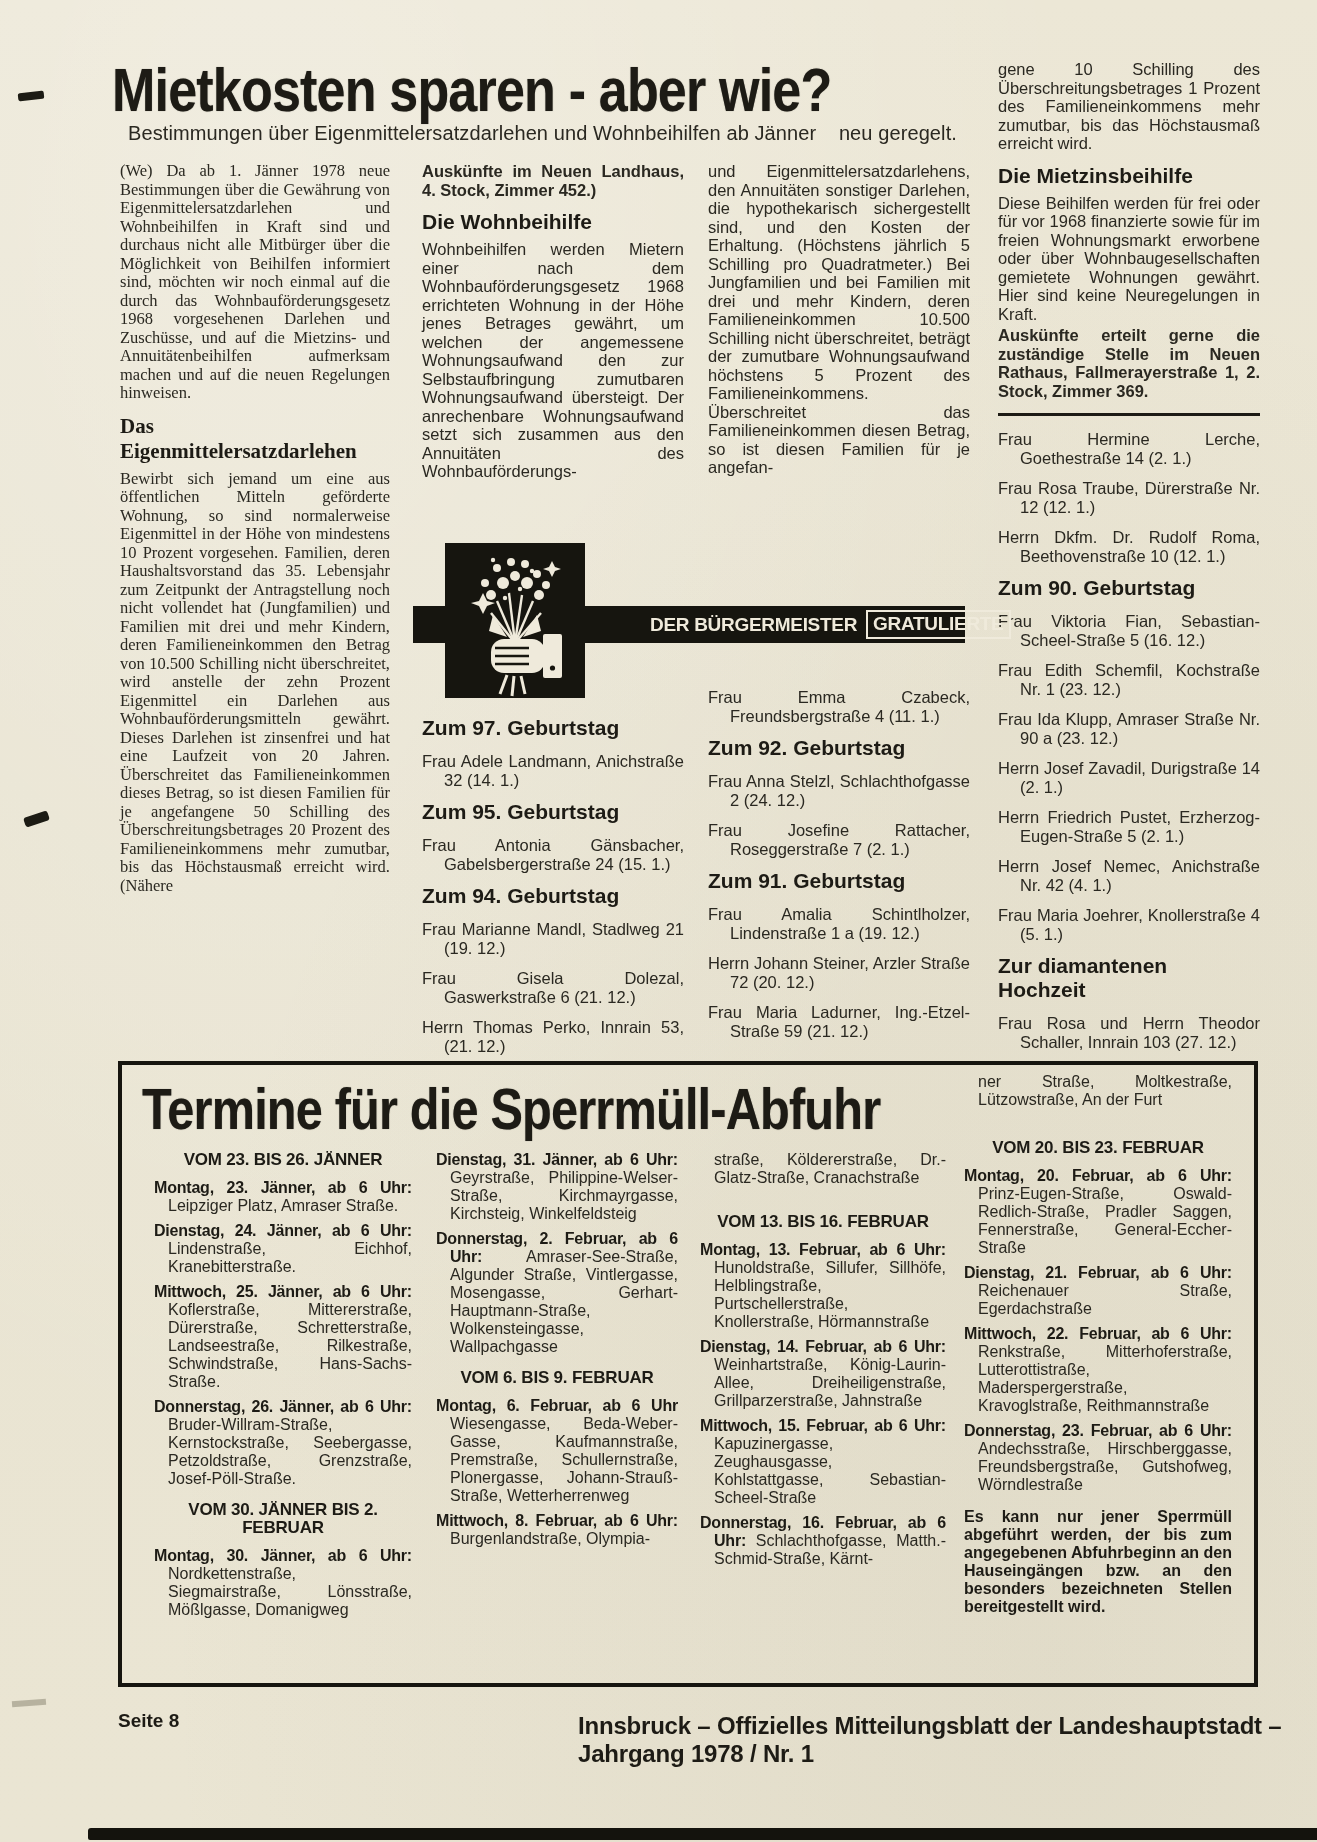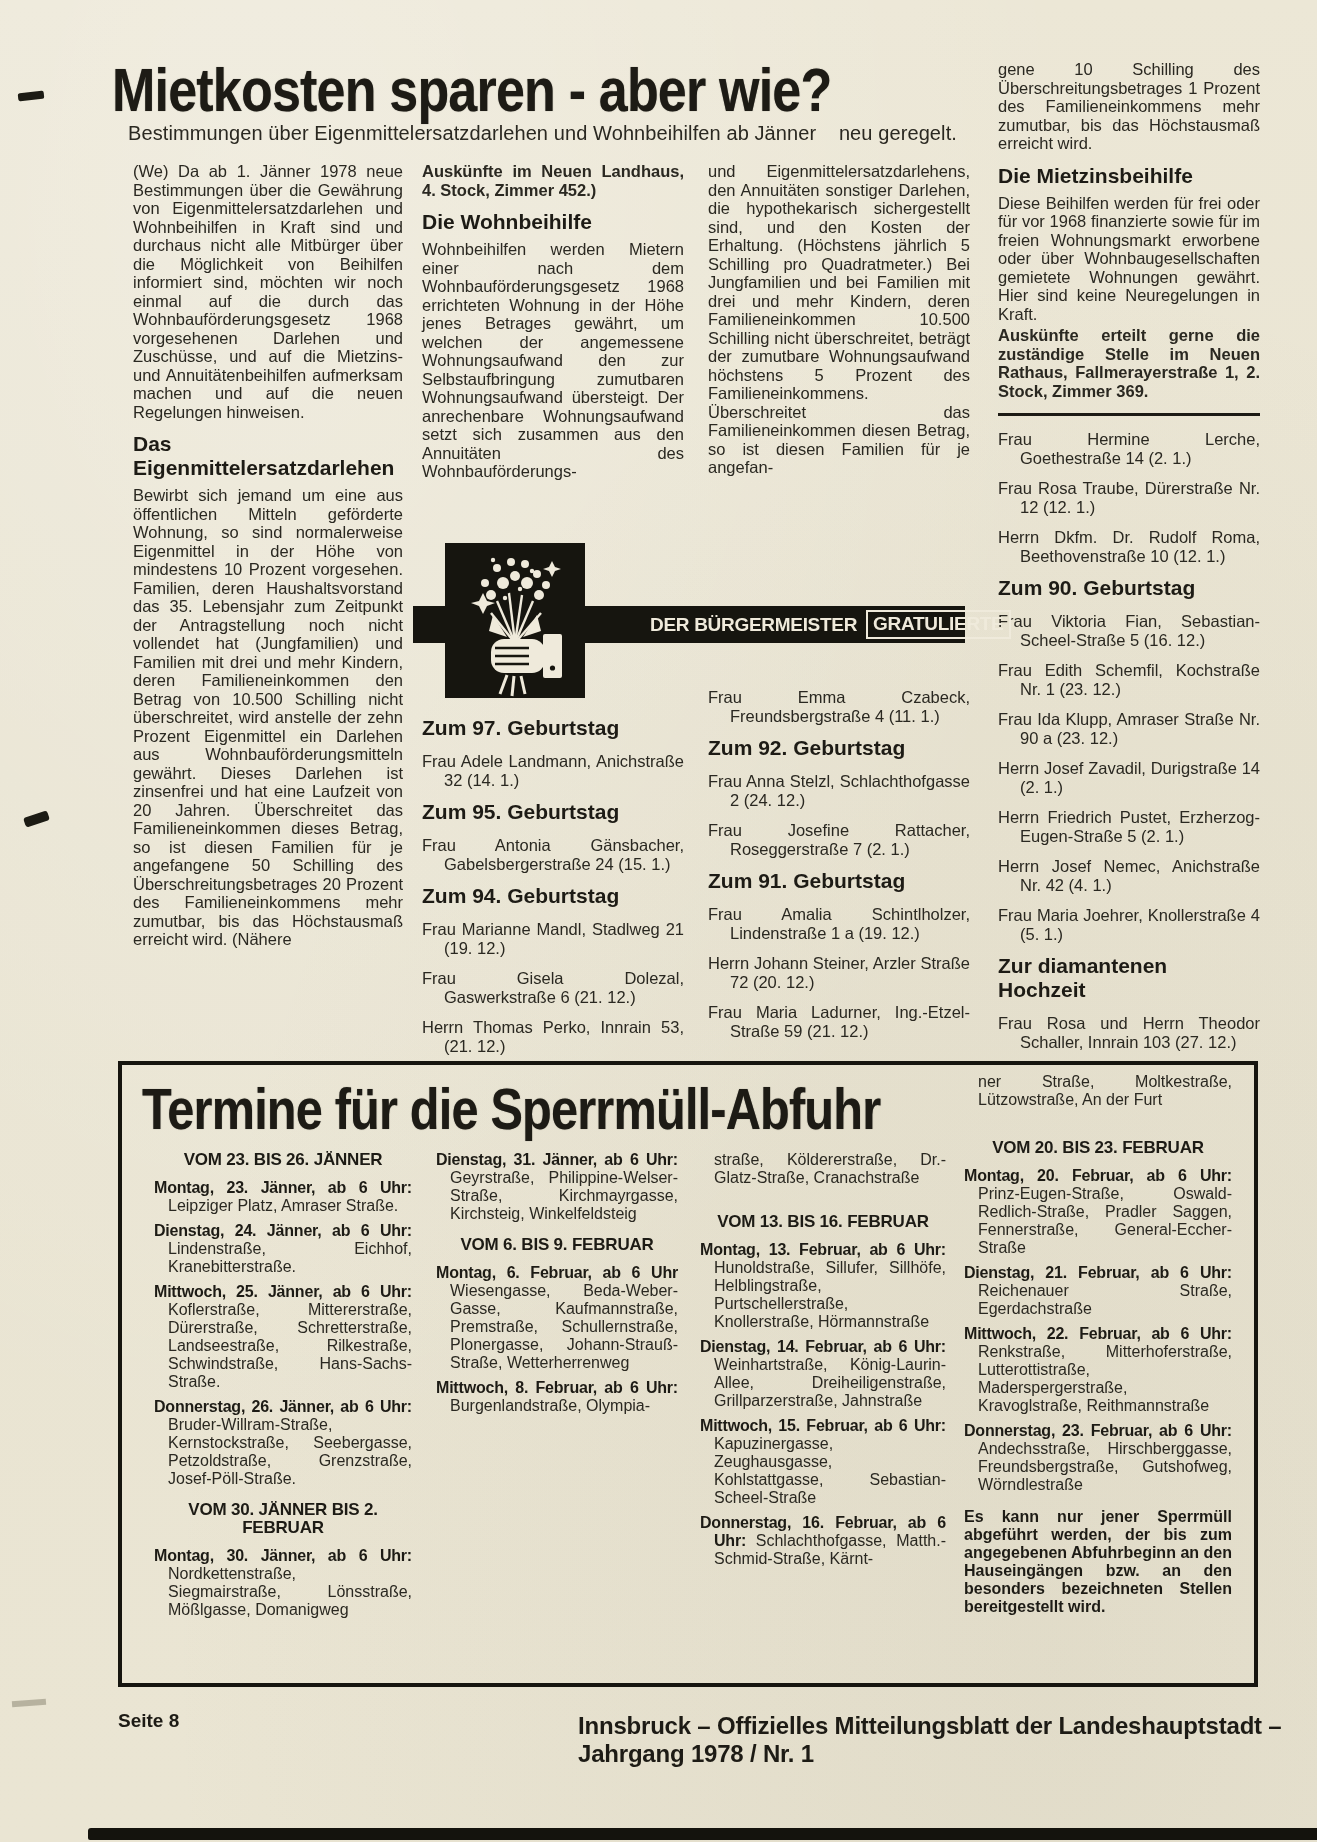--- a/index.html
+++ b/index.html
@@ -66,21 +66,21 @@
 
 <div class="page">
 
   <div class="print-mark" id="mark-1"></div>
   <div class="print-mark" id="mark-2"></div>
   <div class="print-mark" id="mark-3"></div>
 
   <div class="big-title" id="article-title">Mietkosten sparen - aber wie?</div>
   <div id="article-subtitle">Bestimmungen über Eigenmittelersatzdarlehen und Wohnbeihilfen ab Jänner    neu geregelt.</div>
 
-  <div class="col" style="left:133px;top:162px;width:270px;">
+  <div class="col" style="left:120px;top:162px;width:270px;font-family:Liberation Serif, serif;">
     <p class="para">(We) Da ab 1. Jänner 1978 neue Bestimmungen über die Gewährung von Eigenmittelersatzdarlehen und Wohnbeihilfen in Kraft sind und durchaus nicht alle Mitbürger über die Möglichkeit von Beihilfen informiert sind, möchten wir noch einmal auf die durch das Wohnbauförderungsgesetz 1968 vorgesehenen Darlehen und Zuschüsse, und auf die Mietzins- und Annuitätenbeihilfen aufmerksam machen und auf die neuen Regelungen hinweisen.</p>
     <h3 class="subhead">Das Eigenmittelersatzdarlehen</h3>
     <p class="para">Bewirbt sich jemand um eine aus öffentlichen Mitteln geförderte Wohnung, so sind normalerweise Eigenmittel in der Höhe von mindestens 10 Prozent vorgesehen. Familien, deren Haushaltsvorstand das 35. Lebensjahr zum Zeitpunkt der Antragstellung noch nicht vollendet hat (Jungfamilien) und Familien mit drei und mehr Kindern, deren Familieneinkommen den Betrag von 10.500 Schilling nicht überschreitet, wird anstelle der zehn Prozent Eigenmittel ein Darlehen aus Wohnbauförderungsmitteln gewährt. Dieses Darlehen ist zinsenfrei und hat eine Laufzeit von 20 Jahren. Überschreitet das Familieneinkommen dieses Betrag, so ist diesen Familien für je angefangene 50 Schilling des Überschreitungsbetrages 20 Prozent des Familieneinkommens mehr zumutbar, bis das Höchstausmaß erreicht wird. (Nähere</p>
   </div>
 
   <div class="col" style="left:422px;top:162px;width:262px;">
     <p class="para bold">Auskünfte im Neuen Landhaus, 4. Stock, Zimmer 452.)</p>
     <h3 class="subhead">Die Wohnbeihilfe</h3>
     <p class="para">Wohnbeihilfen werden Mietern einer nach dem Wohnbauförderungsgesetz 1968 errichteten Wohnung in der Höhe jenes Betrages gewährt, um welchen der angemessene Wohnungsaufwand den zur Selbstaufbringung zumutbaren Wohnungsaufwand übersteigt. Der anrechenbare Wohnungsaufwand setzt sich zusammen aus den Annuitäten des Wohnbauförderungs-</p>
   </div>
@@ -194,20 +194,21 @@
       <p class="day"><b>Montag, 23. Jänner, ab 6 Uhr:</b> <span>Leipziger Platz, Amraser Straße.</span></p>
       <p class="day"><b>Dienstag, 24. Jänner, ab 6 Uhr:</b> <span>Lindenstraße, Eichhof, Kranebitterstraße.</span></p>
       <p class="day"><b>Mittwoch, 25. Jänner, ab 6 Uhr:</b> <span>Koflerstraße, Mittererstraße, Dürerstraße, Schretterstraße, Landseestraße, Rilkestraße, Schwindstraße, Hans-Sachs-Straße.</span></p>
       <p class="day"><b>Donnerstag, 26. Jänner, ab 6 Uhr:</b> <span>Bruder-Willram-Straße, Kernstockstraße, Seebergasse, Petzoldstraße, Grenzstraße, Josef-Pöll-Straße.</span></p>
       <p class="vom" style="width:200px;margin-left:auto;margin-right:auto;">VOM 30. JÄNNER BIS 2. FEBRUAR</p>
       <p class="day"><b>Montag, 30. Jänner, ab 6 Uhr:</b> <span>Nordkettenstraße, Siegmairstraße, Lönsstraße, Mößlgasse, Domanigweg</span></p>
     </div>
 
     <div class="wcol" style="left:314px;top:86px;width:242px;">
       <p class="day"><b>Dienstag, 31. Jänner, ab 6 Uhr:</b> <span>Geyrstraße, Philippine-Welser-Straße, Kirchmayrgasse, Kirchsteig, Winkelfeldsteig</span></p>
+      <p class="day"><b>Donnerstag, 2. Februar, ab 6 Uhr:</b> <span>Amraser-See-Straße, Algunder Straße, Vintlergasse, Mosengasse, Gerhart-Hauptmann-Straße, Wolkensteingasse, Wallpachgasse</span></p>
       <p class="vom">VOM 6. BIS 9. FEBRUAR</p>
       <p class="day"><b>Montag, 6. Februar, ab 6 Uhr</b> <span>Wiesengasse, Beda-Weber-Gasse, Kaufmannstraße, Premstraße, Schullernstraße, Plonergasse, Johann-Strauß-Straße, Wetterherrenweg</span></p>
       <p class="day"><b>Mittwoch, 8. Februar, ab 6 Uhr:</b> <span>Burgenlandstraße, Olympia-</span></p>
     </div>
 
     <div class="wcol" style="left:578px;top:86px;width:246px;">
       <p class="day-cont">straße, Köldererstraße, Dr.-Glatz-Straße, Cranachstraße</p>
       <p class="vom" style="margin-top:26px;">VOM 13. BIS 16. FEBRUAR</p>
       <p class="day"><b>Montag, 13. Februar, ab 6 Uhr:</b> <span>Hunoldstraße, Sillufer, Sillhöfe, Helblingstraße, Purtschellerstraße, Knollerstraße, Hörmannstraße</span></p>
       <p class="day"><b>Dienstag, 14. Februar, ab 6 Uhr:</b> <span>Weinhartstraße, König-Laurin-Allee, Dreiheiligenstraße, Grillparzerstraße, Jahnstraße</span></p>

